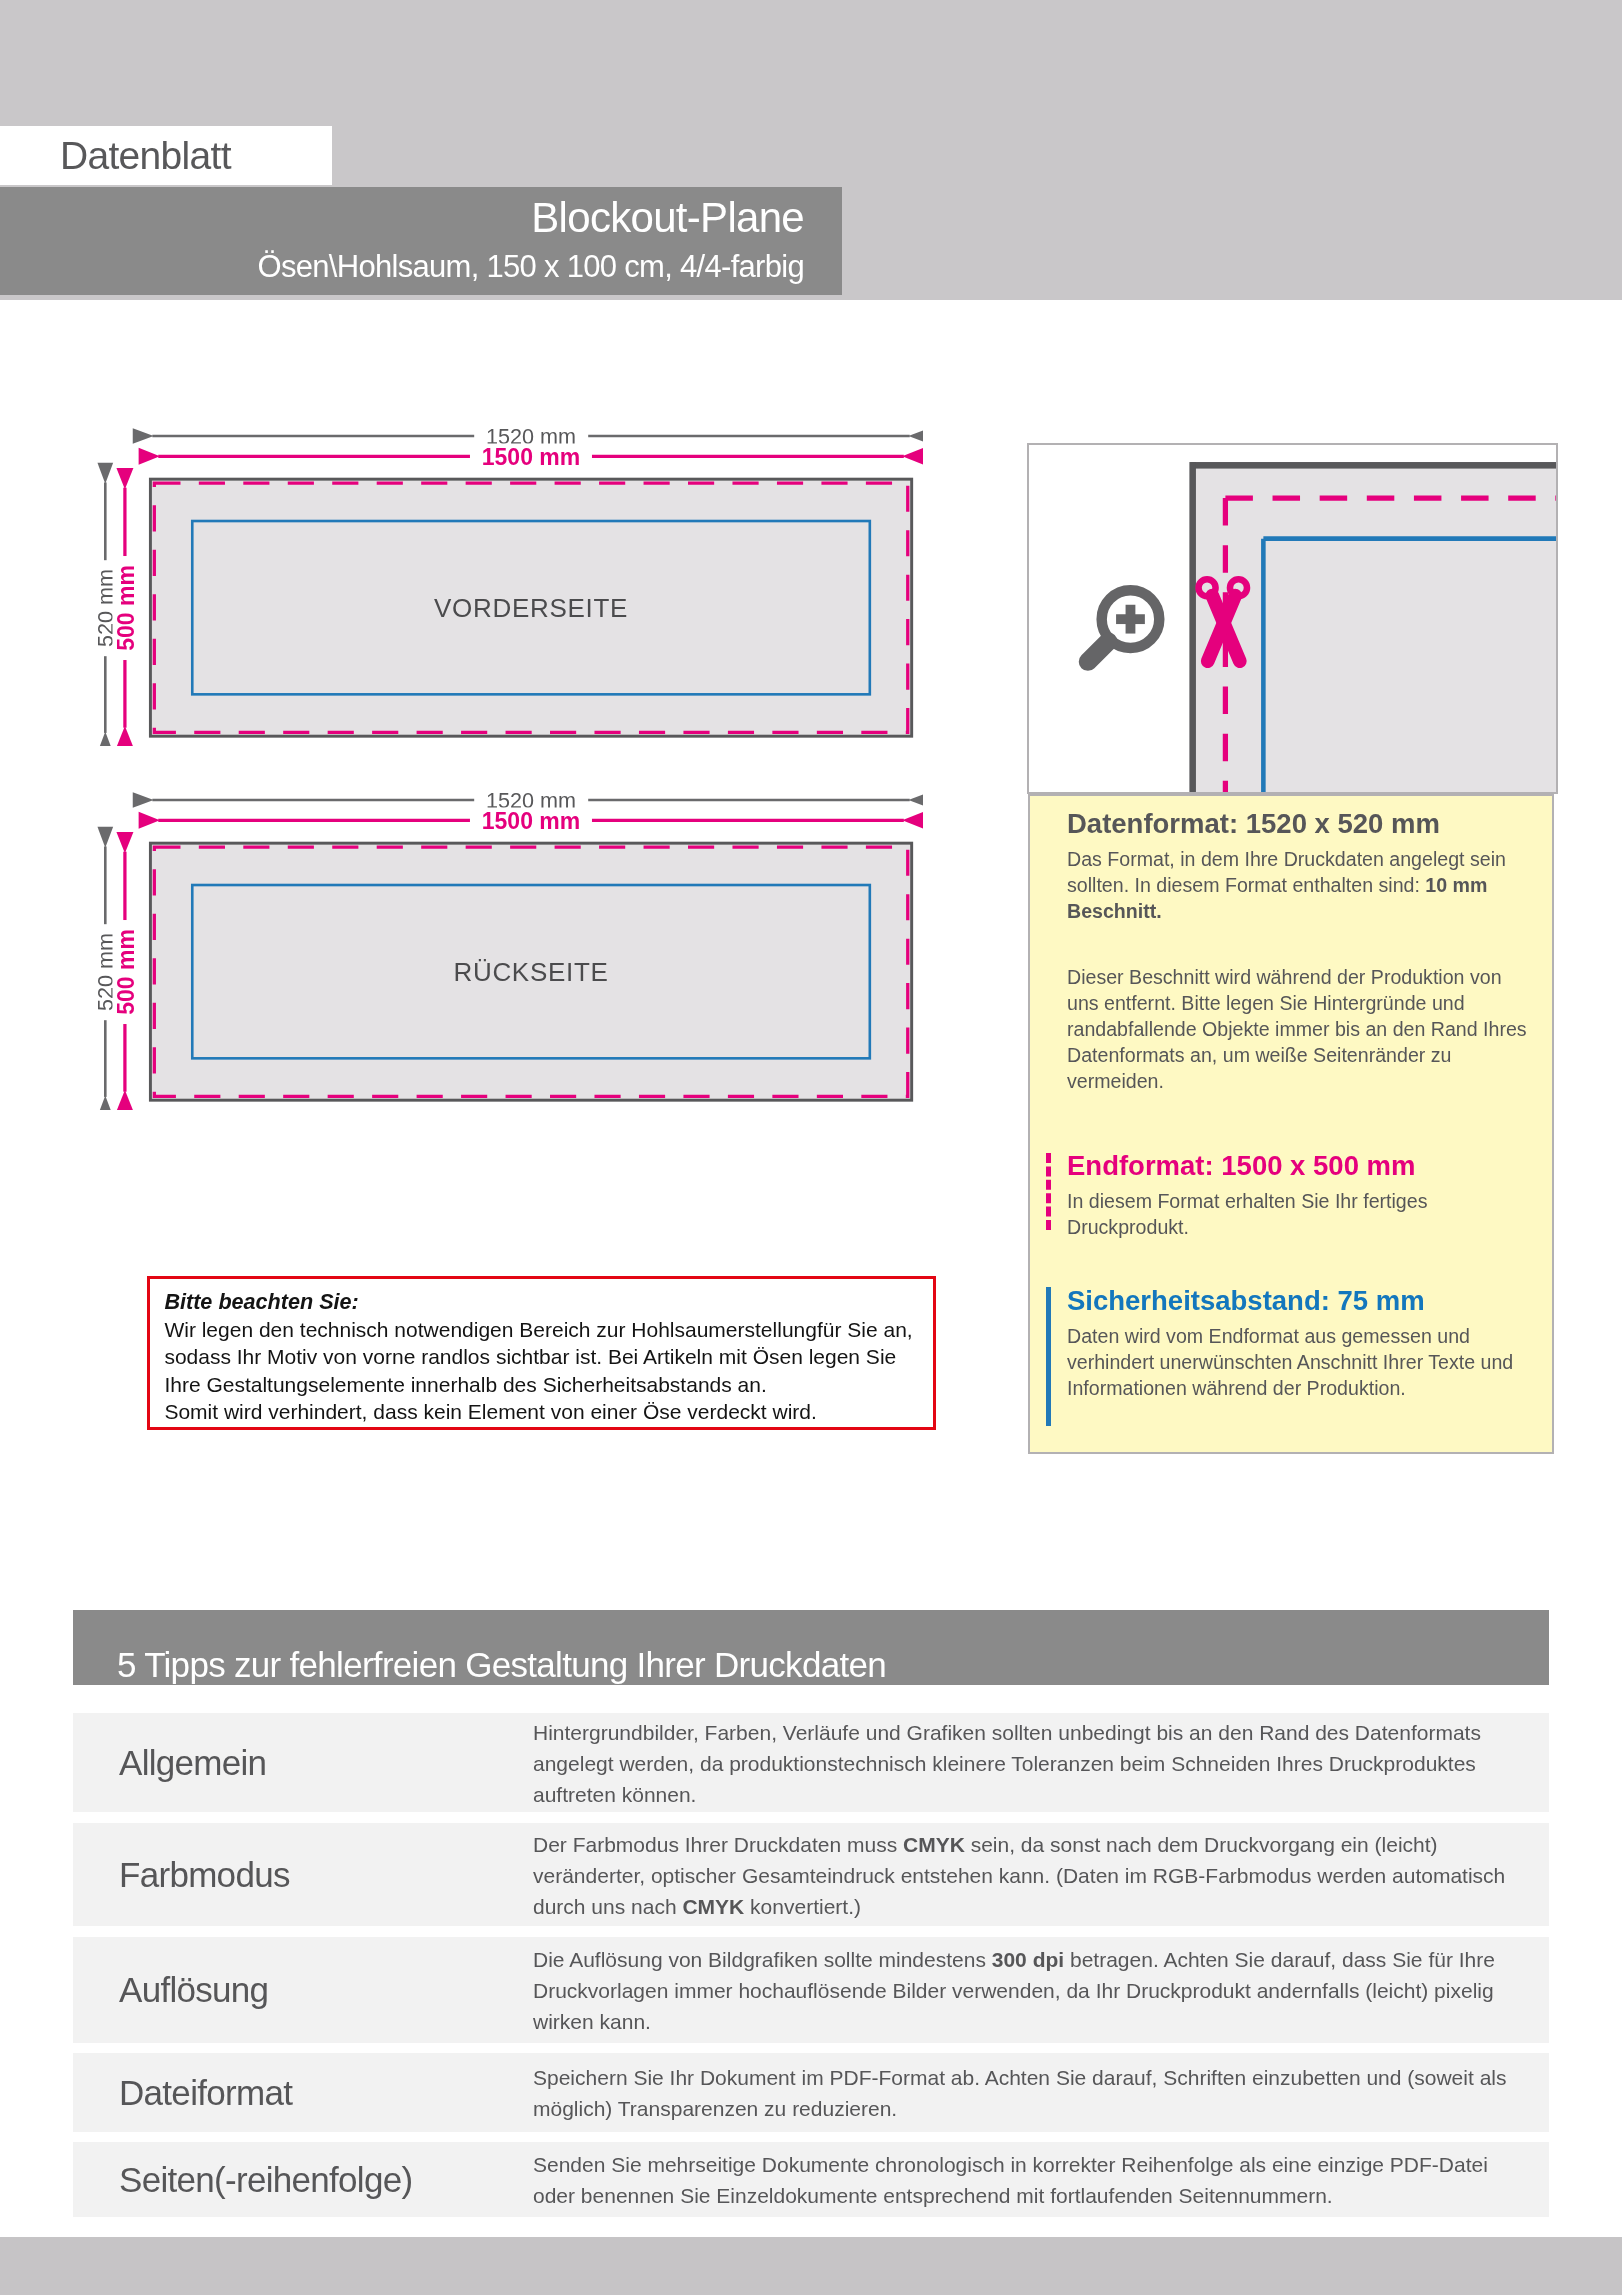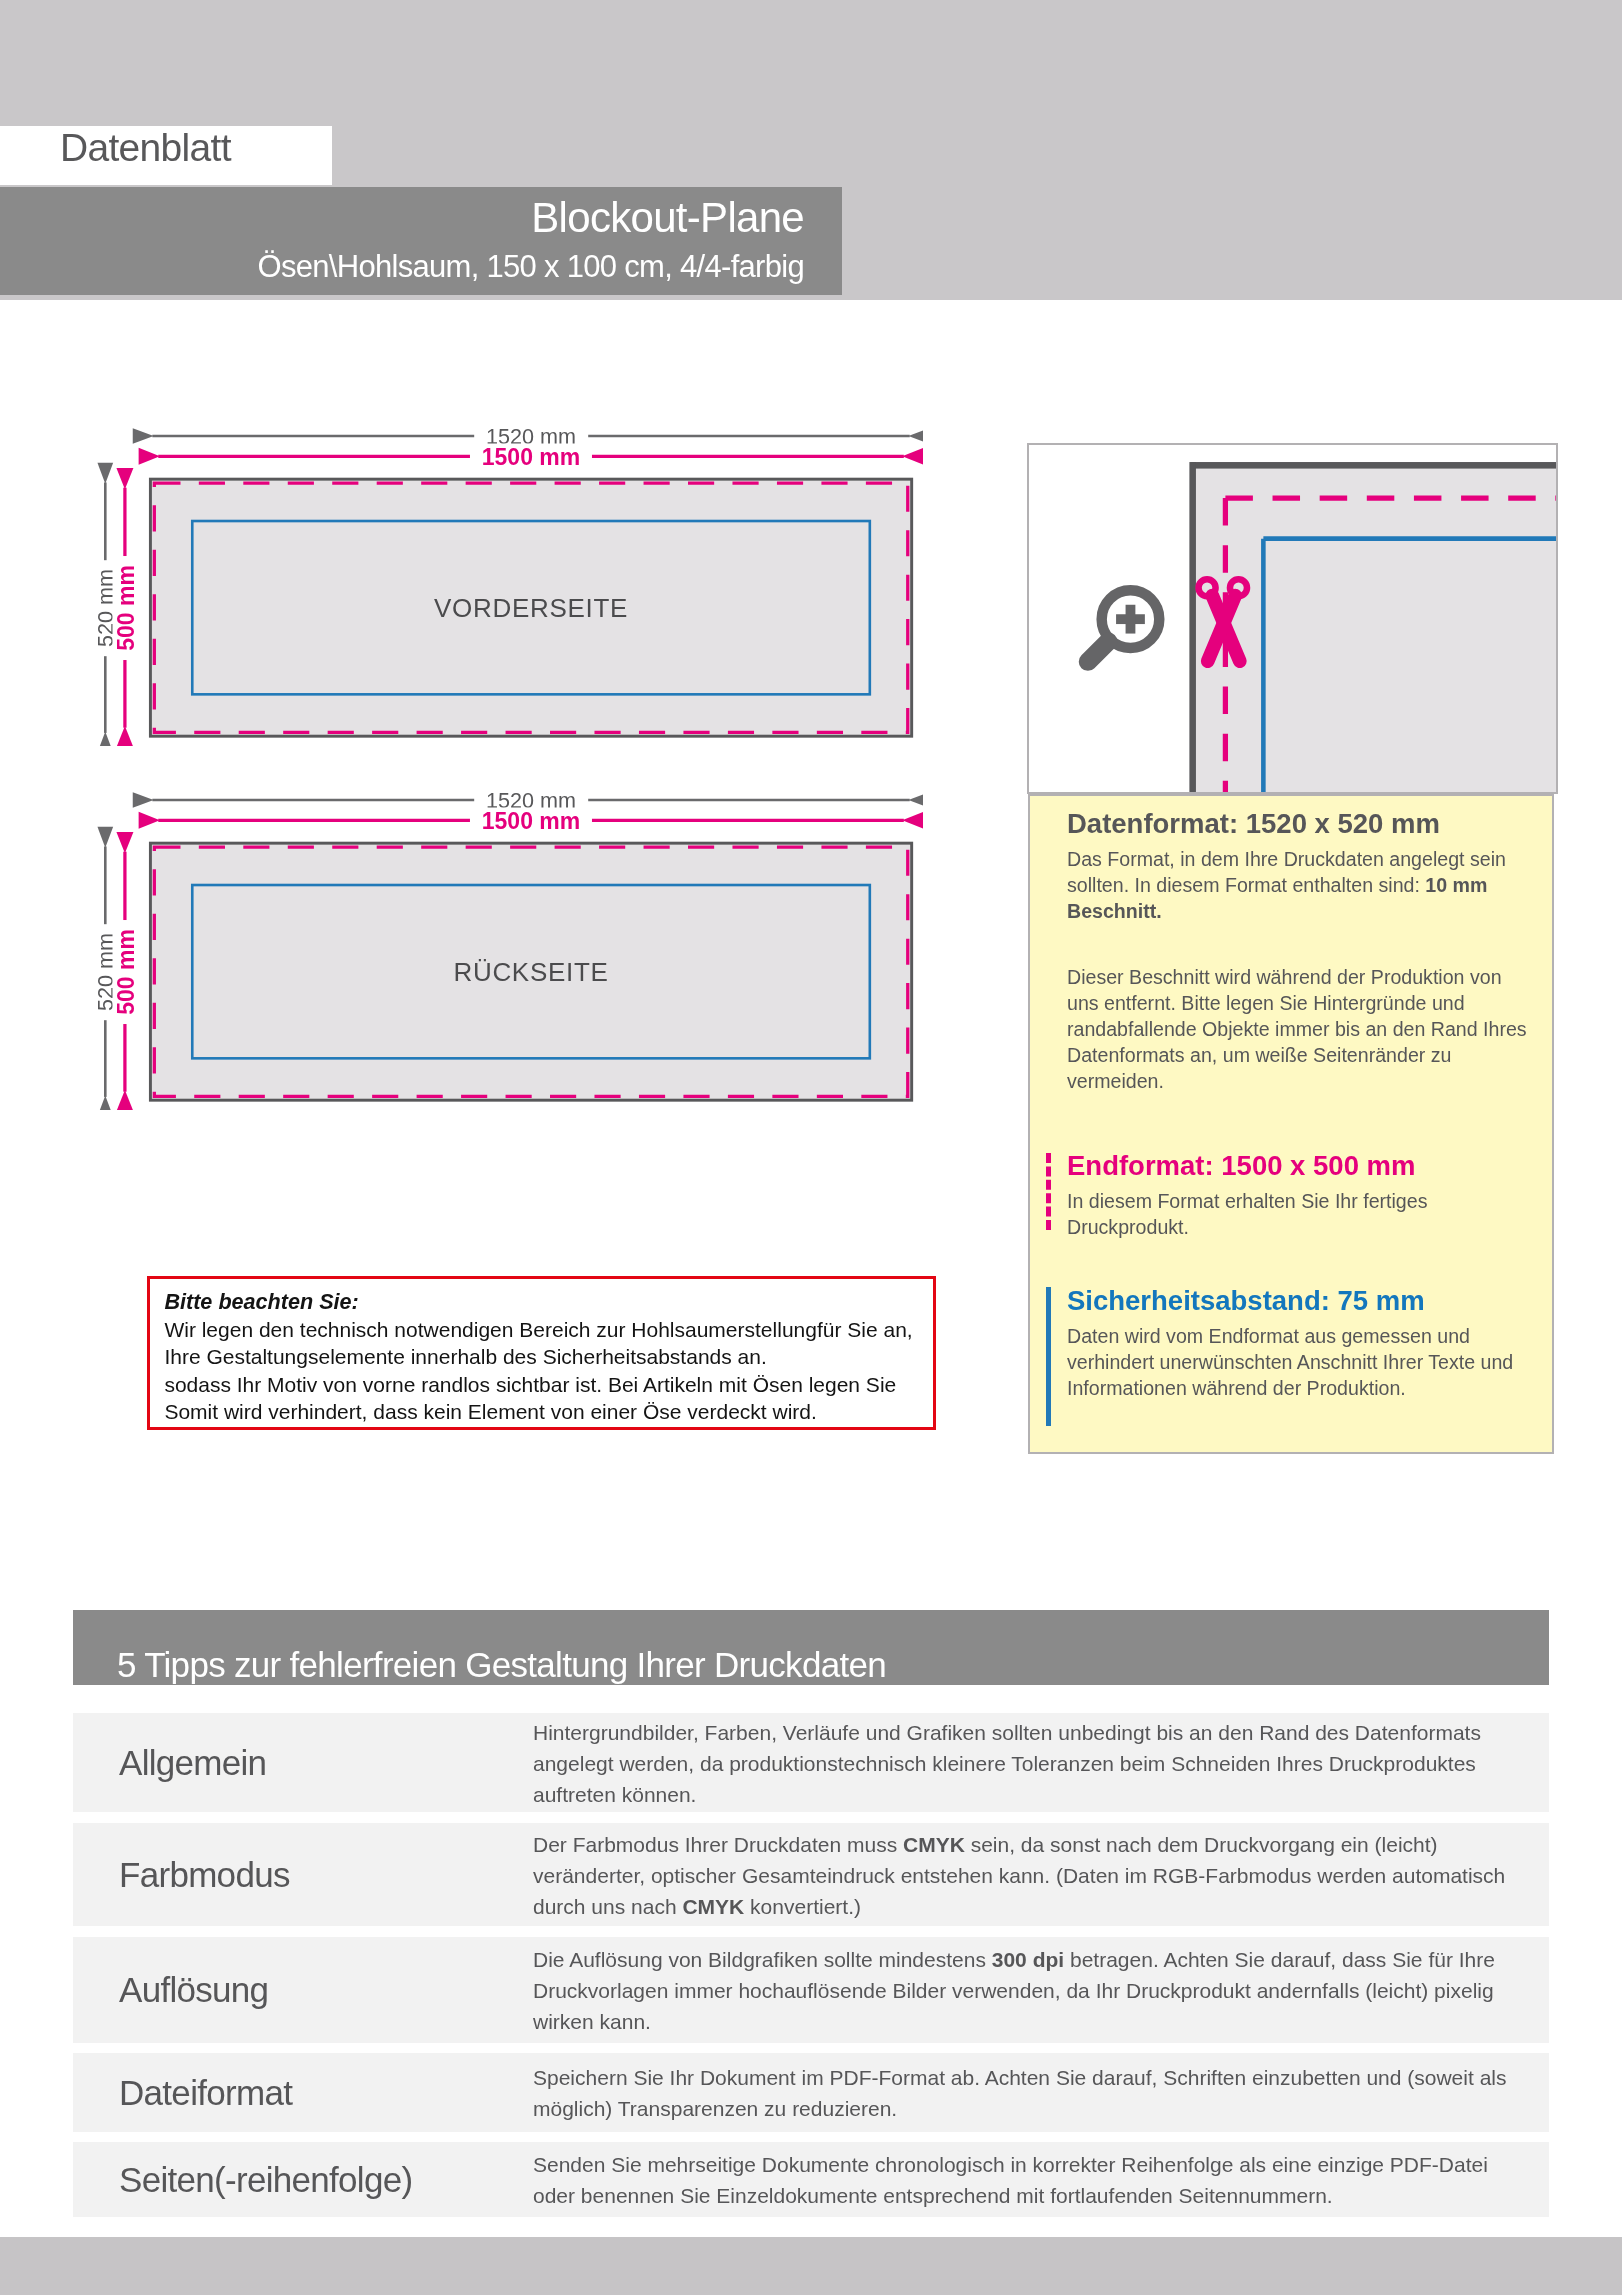--- a/index.html
+++ b/index.html
@@ -3,21 +3,21 @@
 <meta charset="utf-8">
 <style>
   html,body{margin:0;padding:0;background:#fff;}
   .page{position:relative;width:1623px;height:2295px;background:#ffffff;overflow:hidden;
         font-family:"Liberation Sans",sans-serif;color:#565658;}
   .abs{position:absolute;}
 
   
   .topband{left:0;top:0;width:1623px;height:300px;background:#c9c7c9;}
   .datenblatt-box{left:0;top:126px;width:332px;height:59px;background:#ffffff;
-                  display:flex;box-sizing:border-box;padding-left:60px;}
+                  display:flex;align-items:center;box-sizing:border-box;padding-left:60px;}
   .datenblatt-box span{font-size:39px;color:#58585a;letter-spacing:-0.7px;}
   .titleband{left:0;top:187px;width:842px;height:108px;background:#8a8a8a;color:#fff;
              box-sizing:border-box;text-align:right;padding-right:38px;}
   .band-title{font-size:42px;line-height:56px;margin-top:2.6px;letter-spacing:-0.7px;}
   .band-sub{font-size:31px;line-height:42px;letter-spacing:-0.7px;}
 
   
   .diagram{width:831px;height:327px;}
   .d-front{left:92px;top:419px;}
   .d-back{left:92px;top:783px;}
@@ -172,22 +172,22 @@
     <div class="ip-block ip-b3">
       <div class="rule-solid"></div>
       <div class="ip-h blue">Sicherheitsabstand: 75 mm</div>
       <p class="ip-p">Daten wird vom Endformat aus gemessen und verhindert unerwünschten Anschnitt Ihrer Texte und Informationen während der Produktion.</p>
     </div>
   </div>
 
   <div class="abs note-box">
     <div class="note-title">Bitte beachten Sie:</div>
     <div class="note-line">Wir legen den technisch notwendigen Bereich zur Hohlsaumerstellungfür Sie an,</div>
+    <div class="note-line">sodass Ihr Motiv von vorne randlos sichtbar ist. Bei Artikeln mit Ösen legen Sie</div>
     <div class="note-line">Ihre Gestaltungselemente innerhalb des Sicherheitsabstands an.</div>
-    <div class="note-line">sodass Ihr Motiv von vorne randlos sichtbar ist. Bei Artikeln mit Ösen legen Sie</div>
     <div class="note-line">Somit wird verhindert, dass kein Element von einer Öse verdeckt wird.</div>
   </div>
 
   <div class="abs tips-band">
     <span>5 Tipps zur fehlerfreien Gestaltung Ihrer Druckdaten</span>
   </div>
 
   <div class="abs tip-row tr1">
     <span class="tip-label">Allgemein</span>
     <div class="tip-text"><span>Hintergrundbilder, Farben, Verläufe und Grafiken sollten unbedingt bis an den Rand des Datenformats angelegt werden, da produktionstechnisch kleinere Toleranzen beim Schneiden Ihres Druckproduktes auftreten können.</span></div>

